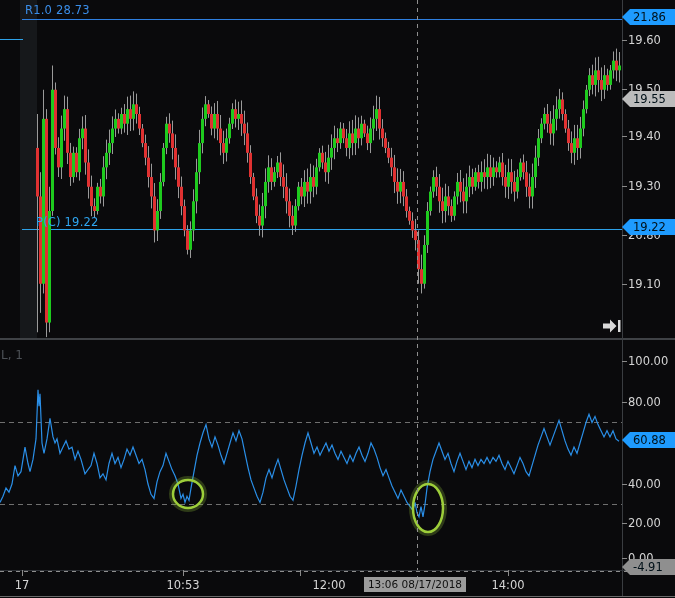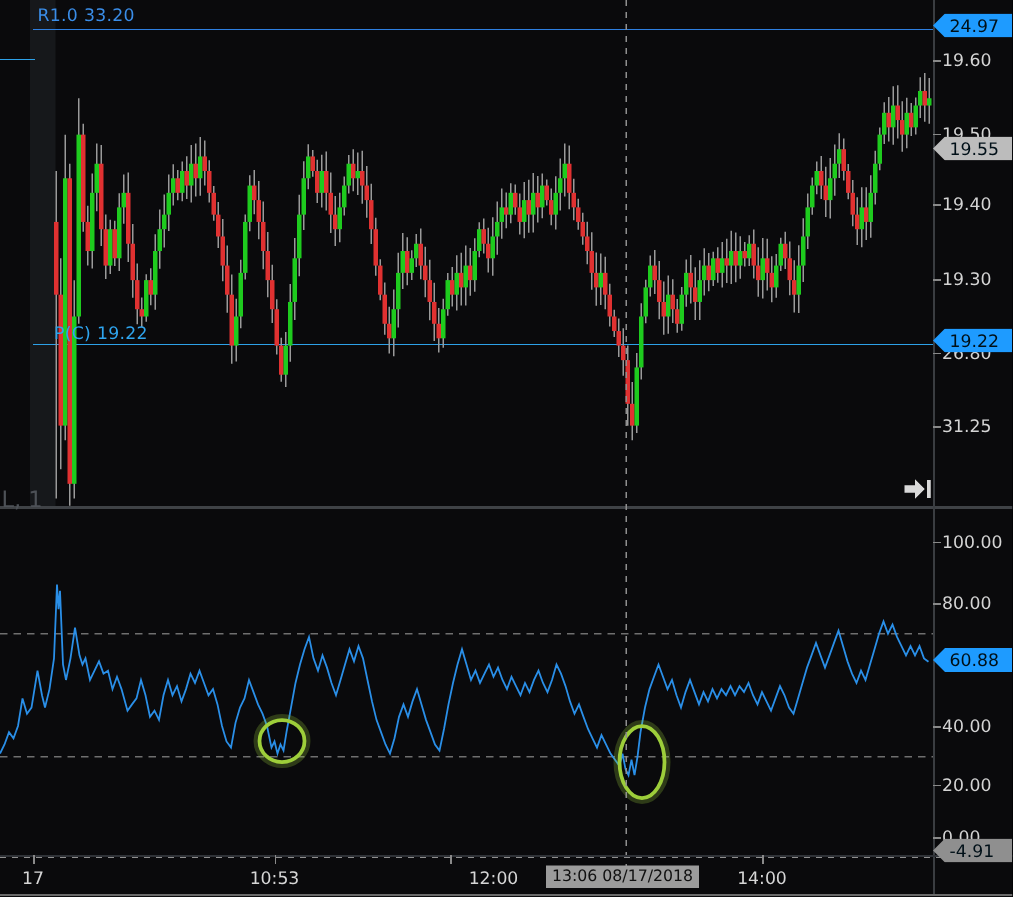--- a/index.html
+++ b/index.html
@@ -2,21 +2,21 @@
 <html><head>
 <meta charset="utf-8">
 <style>
   html,body{margin:0;padding:0;background:#000;}
   .chart{position:relative;width:675px;height:598px;background:#0a0a0c;overflow:hidden;
          font-family:"DejaVu Sans",sans-serif;}
   svg.canvas{position:absolute;left:0;top:0;}
   .line-label{position:absolute;font-size:11.5px;letter-spacing:.2px;}
   .lbl-r1{left:25px;top:3px;color:#3a8de8;}
   .lbl-p{left:36px;top:215px;color:#2fa5ef;}
-  .ind-title{position:absolute;left:1px;top:324px;font-size:15px;color:#4d5157;}
+  .ind-title{position:absolute;left:1px;top:348px;font-size:12px;color:#4d5157;}
   .goto-end{position:absolute;left:601px;top:318px;width:22px;height:16px;}
   #right-axis{position:absolute;left:622px;top:0;width:53px;height:598px;}
   #right-axis .tick{position:absolute;left:6px;transform:translateY(-50%);
                     font-size:11.5px;color:#d4d4d4;white-space:nowrap;}
   #right-axis .badge{position:absolute;left:0;width:53px;height:16px;line-height:16px;
                      transform:translateY(-50%);font-size:11.5px;color:#001018;
                      padding-left:11px;box-sizing:border-box;
                      clip-path:polygon(0 50%,8px 0,100% 0,100% 100%,8px 100%);}
   #right-axis .badge.blue{background:#1e9bff;}
   #right-axis .badge.current{background:#bcbcbc;margin-top:32px;}
@@ -452,44 +452,44 @@
       <line x1="622" y1="402.5" x2="627" y2="402.5" stroke="#8a8a8a" stroke-width="1" shape-rendering="crispEdges"></line>
       <line x1="622" y1="484.5" x2="627" y2="484.5" stroke="#8a8a8a" stroke-width="1" shape-rendering="crispEdges"></line>
       <line x1="622" y1="523.5" x2="627" y2="523.5" stroke="#8a8a8a" stroke-width="1" shape-rendering="crispEdges"></line>
       <line x1="622" y1="558.5" x2="627" y2="558.5" stroke="#8a8a8a" stroke-width="1" shape-rendering="crispEdges"></line>
       <line x1="22.5" y1="570" x2="22.5" y2="576" stroke="#8a8a8a" stroke-width="1" shape-rendering="crispEdges"></line>
       <line x1="183.5" y1="570" x2="183.5" y2="576" stroke="#8a8a8a" stroke-width="1" shape-rendering="crispEdges"></line>
       <line x1="300.5" y1="570" x2="300.5" y2="576" stroke="#8a8a8a" stroke-width="1" shape-rendering="crispEdges"></line>
       <line x1="508.5" y1="570" x2="508.5" y2="576" stroke="#8a8a8a" stroke-width="1" shape-rendering="crispEdges"></line>
     </svg>
 
-  <div class="line-label lbl-r1">R1.0 33.20</div>
+  <div class="line-label lbl-r1">R1.0 28.73</div>
   <div class="line-label lbl-p">P(C) 19.22</div>
   <div class="ind-title">L, 1</div>
 
   <div class="goto-end">
     <svg width="22" height="16">
       <polygon points="2,5.5 9,5.5 9,1.5 15.5,8 9,14.5 9,10.5 2,10.5" fill="#d9d9d9"></polygon>
       <rect x="17" y="2" width="2.5" height="12" fill="#d9d9d9"></rect>
     </svg>
   </div>
 
   <div id="right-axis">
       <div class="tick" style="top: 40px;">19.60</div>
       <div class="tick" style="top: 89px;">19.50</div>
       <div class="tick" style="top: 136px;">19.40</div>
       <div class="tick" style="top: 186px;">19.30</div>
       <div class="tick" style="top: 235px;">26.80</div>
-      <div class="tick" style="top: 284px;">31.25</div>
+      <div class="tick" style="top: 284px;">19.10</div>
       <div class="tick" style="top: 361px;">100.00</div>
       <div class="tick" style="top: 402px;">80.00</div>
       <div class="tick" style="top: 484px;">40.00</div>
       <div class="tick" style="top: 523px;">20.00</div>
       <div class="tick" style="top: 558px;">0.00</div>
-      <div class="badge blue" style="top: 17px;">24.97</div>
+      <div class="badge blue" style="top: 17px;">21.86</div>
       <div class="badge current" style="top: 67px;">19.55</div>
       <div class="badge blue" style="top: 227px;">19.22</div>
       <div class="badge blue" style="top: 440px;">60.88</div>
       <div class="badge cursor" style="top: 567px;">-4.91</div>
     </div>
   <div id="time-axis">
       <div class="tlabel" style="left: 22px;">17</div>
       <div class="tlabel" style="left: 183px;">10:53</div>
       <div class="tlabel" style="left: 300px; margin-left: 29px;">12:00</div>
       <div class="tlabel" style="left: 508px;">14:00</div>

